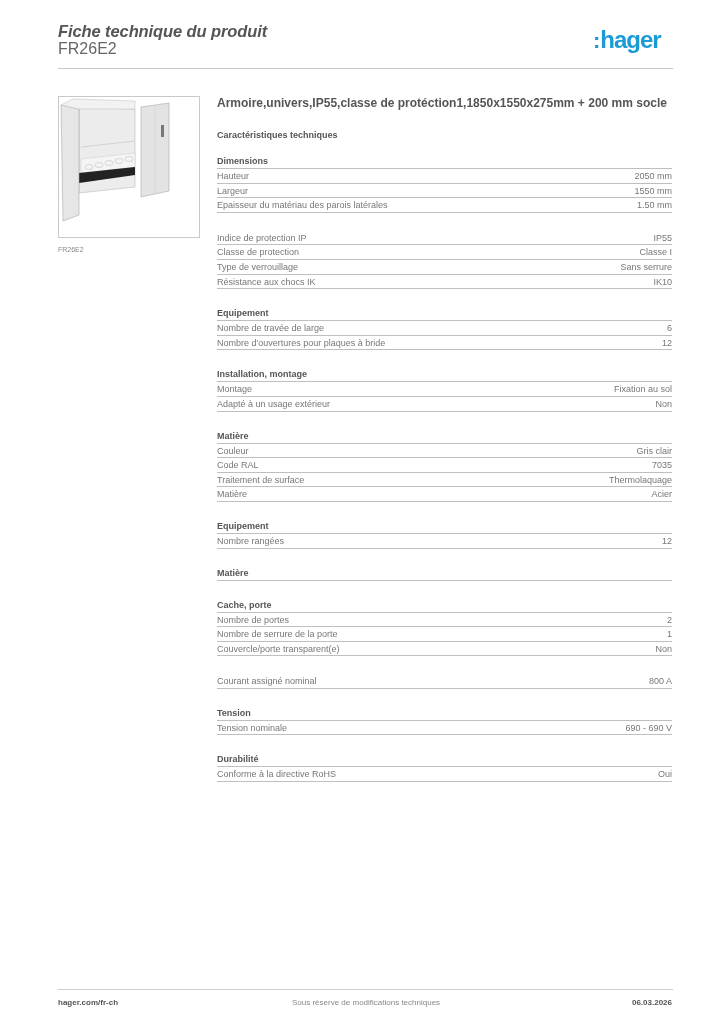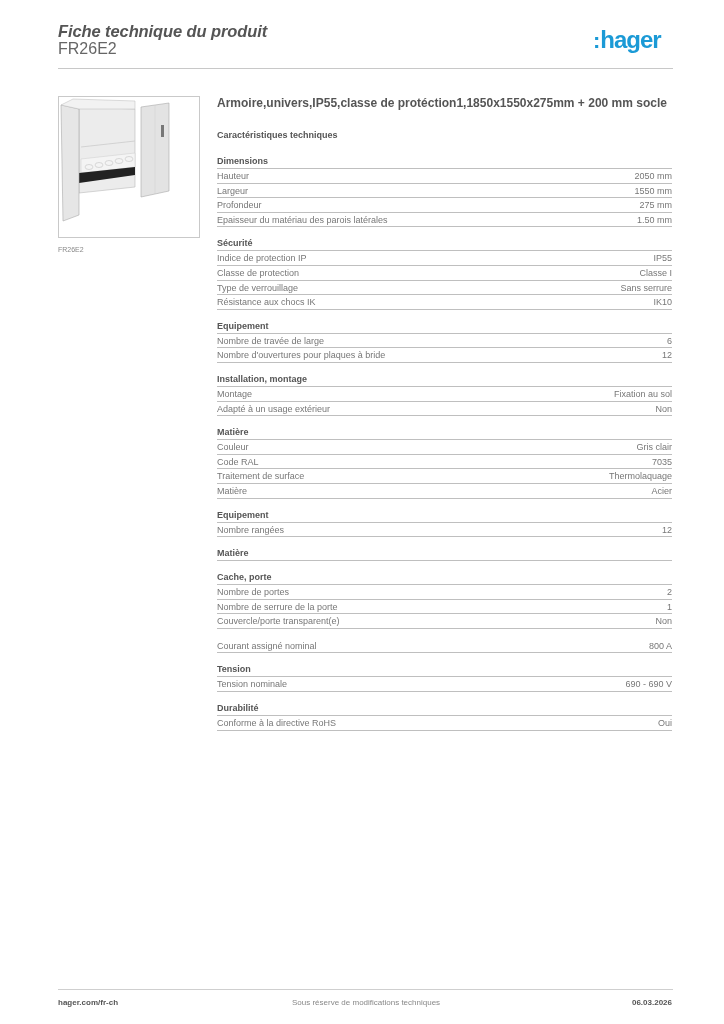--- a/index.html
+++ b/index.html
@@ -34,21 +34,21 @@
   }
   .desc {
     position: absolute; left: 217px; top: 96px; font-size: 12px; font-weight: bold; color: #555;
   }
   .subtitle {
     position: absolute; left: 217px; top: 130px; font-size: 9px; font-weight: bold; color: #555;
   }
   .specs {
     position: absolute; left: 217px; top: 155px; width: 455px;
   }
-  .group { margin-bottom: 10px; }
+  .group { margin-bottom: 18px; }
   .group-title {
     font-size: 9px; font-weight: bold; color: #555; height: 13px; line-height: 13px;
     border-bottom: 1px solid #bfbfbf;
   }
   .row {
     display: flex; justify-content: space-between;
     font-size: 9px; color: #777; height: 13.6px; line-height: 14px;
     border-bottom: 1px solid #bfbfbf;
   }
   .row .label { white-space: nowrap; text-align: right; }
@@ -108,30 +108,25 @@
       <div class="group-title">Dimensions</div>
       <div class="row">
         <span class="label">Hauteur</span>
         <span class="value">2050 mm</span>
       </div>
       <div class="row">
         <span class="label">Largeur</span>
         <span class="value">1550 mm</span>
       </div>
       <div class="row">
-        <span class="label">Profondeur</span>
-        <span class="value">275 mm</span>
-      </div>
-      <div class="row">
         <span class="label">Epaisseur du matériau des parois latérales</span>
         <span class="value">1.50 mm</span>
       </div>
     </div>
     <div class="group">
-      <div class="group-title">Sécurité</div>
       <div class="row">
         <span class="label">Indice de protection IP</span>
         <span class="value">IP55</span>
       </div>
       <div class="row">
         <span class="label">Classe de protection</span>
         <span class="value">Classe I</span>
       </div>
       <div class="row">
         <span class="label">Type de verrouillage</span>

